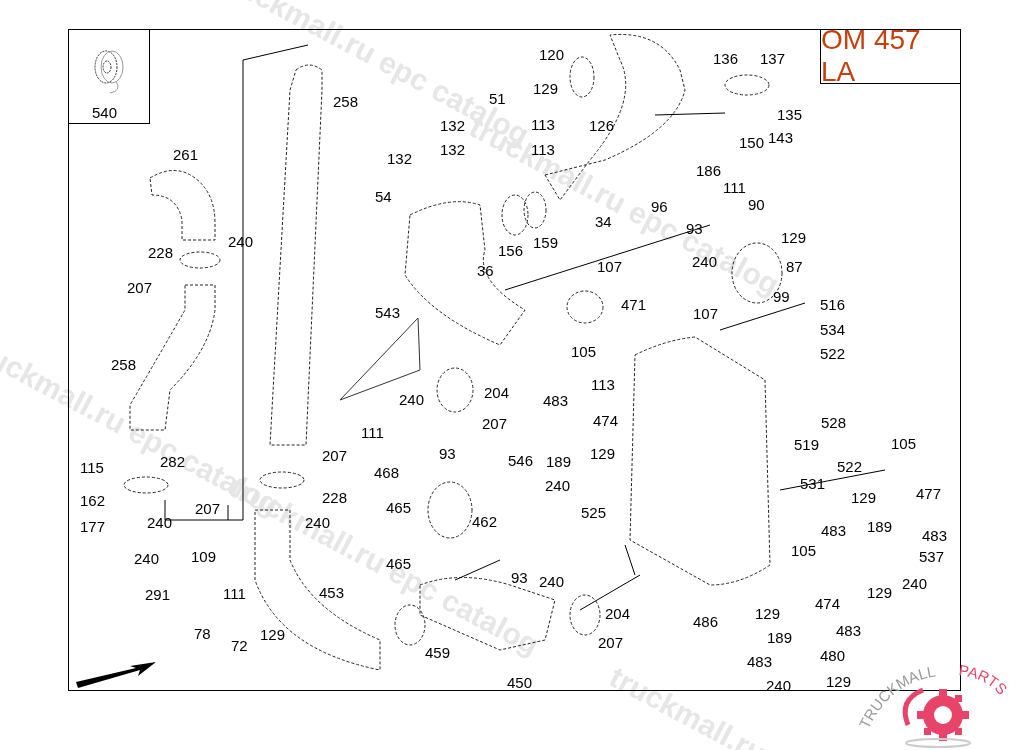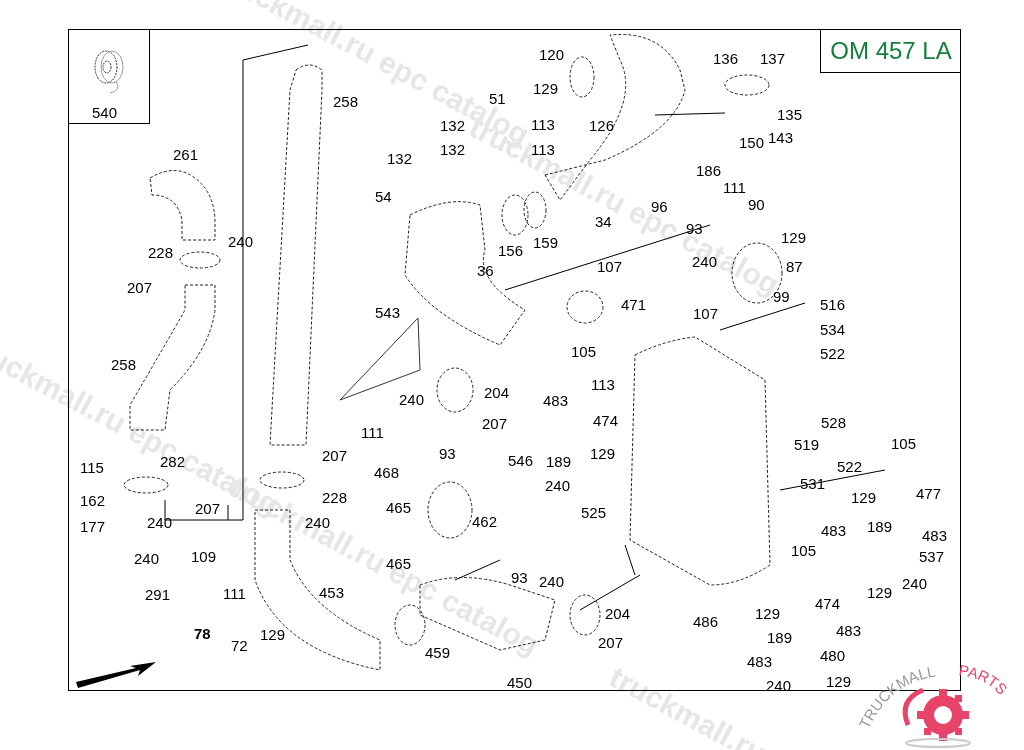--- a/index.html
+++ b/index.html
@@ -1,19 +1,19 @@
 <!DOCTYPE html>
 <html><head>
 <meta charset="utf-8">
 <style>
   html, body { margin:0; padding:0; background:#ffffff; }
   body { width:1024px; height:750px; position:relative; overflow:hidden; font-family:"Liberation Sans", sans-serif; }
   #frame { position:absolute; left:68px; top:29px; width:893px; height:662px; border:1.5px solid #000; box-sizing:border-box; }
   #inset { position:absolute; left:68px; top:29px; width:82px; height:95px; border-right:1.5px solid #000; border-bottom:1.5px solid #000; box-sizing:border-box; }
-  #model-box { position:absolute; left:820px; top:29px; width:141px; height:44px; border-left:1.5px solid #000; border-bottom:1.5px solid #000; box-sizing:border-box; display:flex; align-items:center; justify-content:center; font-size:24px; color:#15803d; }
+  #model-box { position:absolute; left:820px; top:29px; width:141px; height:55px; border-left:1.5px solid #000; border-bottom:1.5px solid #000; box-sizing:border-box; display:flex; align-items:center; justify-content:center; font-size:28px; color:#c2410c; }
   .lbl { position:absolute; font-size:15px; color:#000; line-height:1; white-space:nowrap; }
   svg#art { position:absolute; left:0; top:0; }
   .wm { position:absolute; font-size:30px; color:#e6e6e6; font-weight:bold; white-space:nowrap; transform-origin:left top; pointer-events:none; }
   #logo { position:absolute; left:858px; top:660px; width:166px; height:90px; }
 </style>
 </head>
 <body>
 
 <div class="wm" style="left:230px;top:-40px;transform:rotate(28deg);">truckmall.ru epc catalog</div>
 <div class="wm" style="left:-20px;top:330px;transform:rotate(28deg);">truckmall.ru epc catalog</div>
@@ -95,21 +95,21 @@
 <span class="lbl" style="left:195px;top:501px;">207</span>
 <span class="lbl" style="left:147px;top:515px;">240</span>
 <span class="lbl" style="left:80px;top:519px;">177</span>
 <span class="lbl" style="left:322px;top:448px;">207</span>
 <span class="lbl" style="left:322px;top:490px;">228</span>
 <span class="lbl" style="left:305px;top:515px;">240</span>
 <span class="lbl" style="left:134px;top:551px;">240</span>
 <span class="lbl" style="left:191px;top:549px;">109</span>
 <span class="lbl" style="left:145px;top:587px;">291</span>
 <span class="lbl" style="left:223px;top:586px;">111</span>
-<span class="lbl" style="left:194px;top:626px;font-weight:bold;">78</span>
+<span class="lbl" style="left:194px;top:626px;">78</span>
 <span class="lbl" style="left:231px;top:638px;">72</span>
 <span class="lbl" style="left:260px;top:627px;">129</span>
 <span class="lbl" style="left:319px;top:585px;">453</span>
 <span class="lbl" style="left:539px;top:47px;">120</span>
 <span class="lbl" style="left:533px;top:81px;">129</span>
 <span class="lbl" style="left:589px;top:118px;">126</span>
 <span class="lbl" style="left:489px;top:91px;">51</span>
 <span class="lbl" style="left:440px;top:118px;">132</span>
 <span class="lbl" style="left:531px;top:117px;">113</span>
 <span class="lbl" style="left:440px;top:142px;">132</span>

